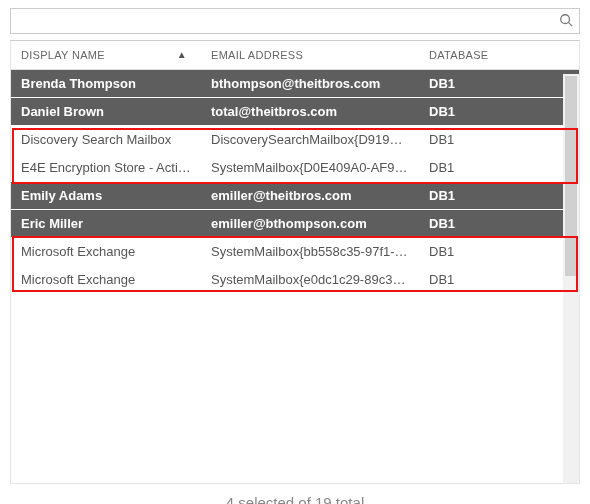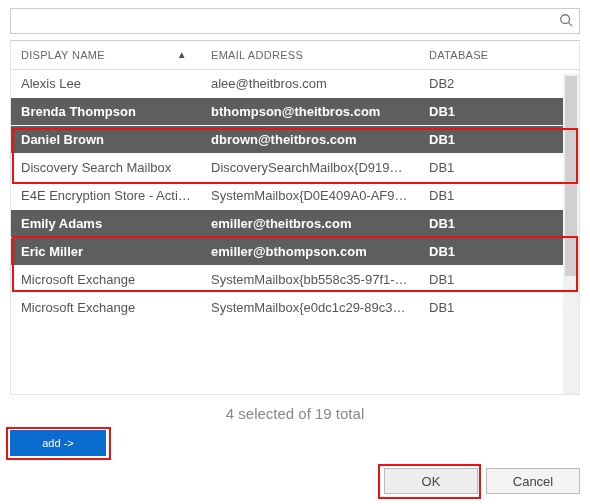--- a/index.html
+++ b/index.html
@@ -20,21 +20,21 @@
     align-items: center;
     justify-content: flex-end;
     padding: 0 6px;
     margin-bottom: 6px;
     color: #888;
   }
   .search-row svg { width: 14px; height: 14px; }
   .table-wrap {
     border: 1px solid #e5e5e5;
     border-top: 1px solid #ccc;
-    height: 355px;
+    height: 444px;
     position: relative;
     overflow: hidden;
   }
   table { width: 100%; border-collapse: collapse; table-layout: fixed; }
   col.c1 { width: 190px; } col.c2 { width: 218px; } col.c3 { width: auto; }
   th {
     text-align: left;
     font-weight: 400;
     font-size: 11px;
     color: #666;
@@ -160,33 +160,28 @@
       <tr>
         <th>
           <span>DISPLAY NAME</span>
           <span class="sort">▲</span>
         </th>
         <th>EMAIL ADDRESS</th>
         <th>DATABASE</th>
       </tr>
     </thead>
     <tbody id="tbody">
-        <tr>
-          <td>Alexis Lee</td>
-          <td>alee@theitbros.com</td>
-          <td>DB2</td>
-        </tr>
         <tr class="sel">
           <td>Brenda Thompson</td>
           <td>bthompson@theitbros.com</td>
           <td>DB1</td>
         </tr>
         <tr class="sel">
           <td>Daniel Brown</td>
-          <td>dbrown@theitbros.com</td>
+          <td>total@theitbros.com</td>
           <td>DB1</td>
         </tr>
         <tr>
           <td>Discovery Search Mailbox</td>
           <td>DiscoverySearchMailbox{D919BA05-…</td>
           <td>DB1</td>
         </tr>
         <tr>
           <td>E4E Encryption Store - Acti…</td>
           <td>SystemMailbox{D0E409A0-AF9B-472…</td>

